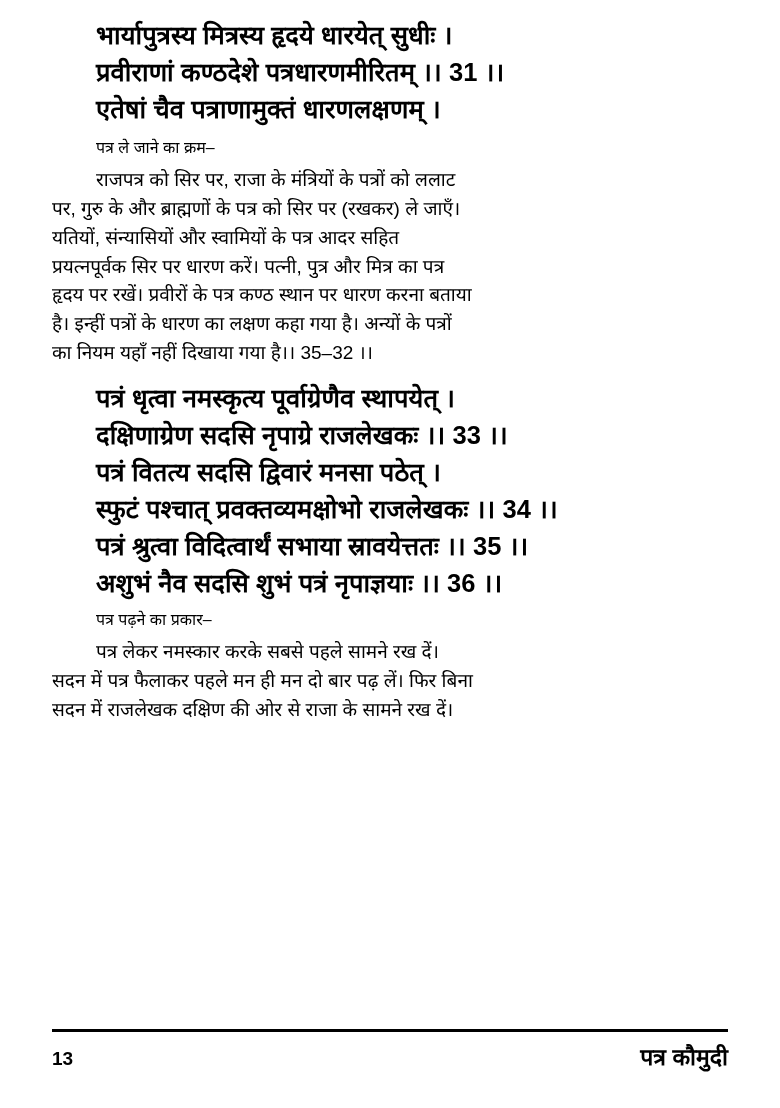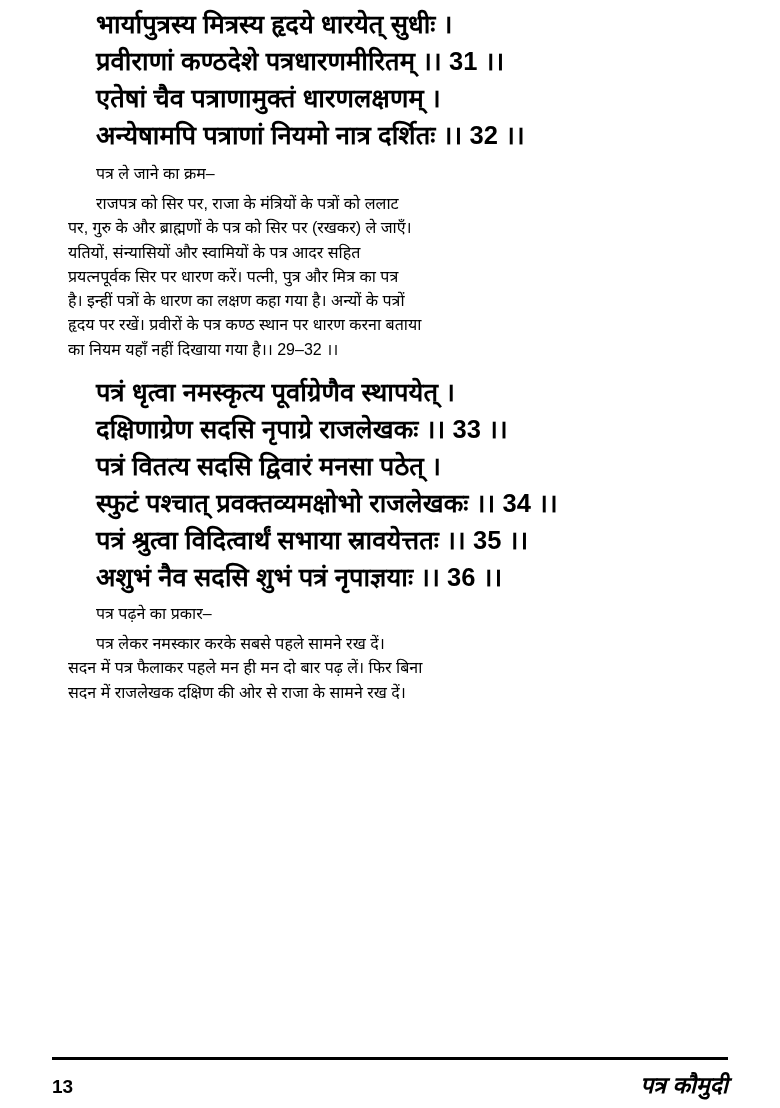--- a/index.html
+++ b/index.html
@@ -12,116 +12,113 @@
     background: #ffffff;
     font-family: "Liberation Sans", sans-serif;
     color: #000000;
     overflow: hidden;
   }
   .page {
     position: relative;
     width: 780px;
     height: 1108px;
     box-sizing: border-box;
-    padding: 6px 52px 0 52px;
+    padding: 17px 52px 0 52px;
   }
   .content {
     width: 676px;
   }
   
   .verse {
     font-weight: bold;
     font-size: 25.5px;
     line-height: 1.45;
     text-indent: 44px;
     margin: 0;
     letter-spacing: 0.1px;
     white-space: nowrap;
   }
   
   .prose {
-    font-size: 16px;
+    font-size: 19px;
     line-height: 1.52;
     margin: 0;
     text-align: justify;
     text-justify: inter-word;
   }
   .prose.indent {
     text-indent: 44px;
   }
   .prose.noindent {
     text-indent: 0;
-    margin-left: 16px;
   }
   .heading {
     font-size: 16px;
     line-height: 1.5;
     margin: 0;
     text-indent: 44px;
   }
   .gap-sm { height: 6px; }
   .gap-md { height: 12px; }
 
   .block-verse-1 { margin-bottom: 2px; }
 
   footer.page-footer {
     position: absolute;
     left: 52px;
     right: 52px;
-    bottom: 8px;
+    bottom: 36px;
   }
   .footer-rule {
     border: 0;
     border-top: 3px solid #000;
     margin: 0 0 8px 0;
   }
   .footer-row {
     display: flex;
     align-items: baseline;
     justify-content: space-between;
   }
   .page-number {
     font-size: 19px;
     font-weight: bold;
     font-family: "Liberation Sans", sans-serif;
   }
   .book-title {
     font-size: 23px;
     font-weight: bold;
-    font-style: italic;
   }
 </style>
 </head>
 <body>
 
 <div class="page">
 
   <div class="content">
 
     <div class="block-verse-1">
       <p class="verse">भार्यापुत्रस्य मित्रस्य हृदये धारयेत् सुधीः ।</p>
       <p class="verse">प्रवीराणां कण्ठदेशे पत्रधारणमीरितम् ।। 31 ।।</p>
       <p class="verse">एतेषां चैव पत्राणामुक्तं धारणलक्षणम् ।</p>
-      <p class="verse">अन्येषामपि पत्राणां नियमो नात्र दर्शितः ।। 32 ।।</p>
     </div>
 
     <div class="gap-sm"></div>
 
     <p class="heading">पत्र ले जाने का क्रम–</p>
 
     <div class="gap-sm"></div>
 
     <div>
       <p class="prose indent">राजपत्र को सिर पर, राजा के मंत्रियों के पत्रों को ललाट</p>
       <p class="prose noindent">पर, गुरु के और ब्राह्मणों के पत्र को सिर पर (रखकर) ले जाएँ।</p>
       <p class="prose noindent">यतियों, संन्यासियों और स्वामियों के पत्र आदर सहित</p>
       <p class="prose noindent">प्रयत्नपूर्वक सिर पर धारण करें। पत्नी, पुत्र और मित्र का पत्र</p>
+      <p class="prose noindent">हृदय पर रखें। प्रवीरों के पत्र कण्ठ स्थान पर धारण करना बताया</p>
       <p class="prose noindent">है। इन्हीं पत्रों के धारण   का लक्षण कहा गया है। अन्यों के पत्रों</p>
-      <p class="prose noindent">हृदय पर रखें। प्रवीरों के पत्र कण्ठ स्थान पर धारण करना बताया</p>
-      <p class="prose noindent">का नियम यहाँ नहीं दिखाया गया है।। 29–32 ।।</p>
+      <p class="prose noindent">का नियम यहाँ नहीं दिखाया गया है।। 35–32 ।।</p>
     </div>
 
     <div class="gap-md"></div>
 
     <div>
       <p class="verse">पत्रं धृत्वा नमस्कृत्य पूर्वाग्रेणैव स्थापयेत् ।</p>
       <p class="verse">दक्षिणाग्रेण सदसि नृपाग्रे राजलेखकः ।। 33 ।।</p>
       <p class="verse">पत्रं वितत्य सदसि द्विवारं मनसा पठेत् ।</p>
       <p class="verse">स्फुटं पश्चात् प्रवक्तव्यमक्षोभो राजलेखकः ।। 34 ।।</p>
       <p class="verse">पत्रं श्रुत्वा विदित्वार्थं सभाया स्रावयेत्ततः ।। 35 ।।</p>

